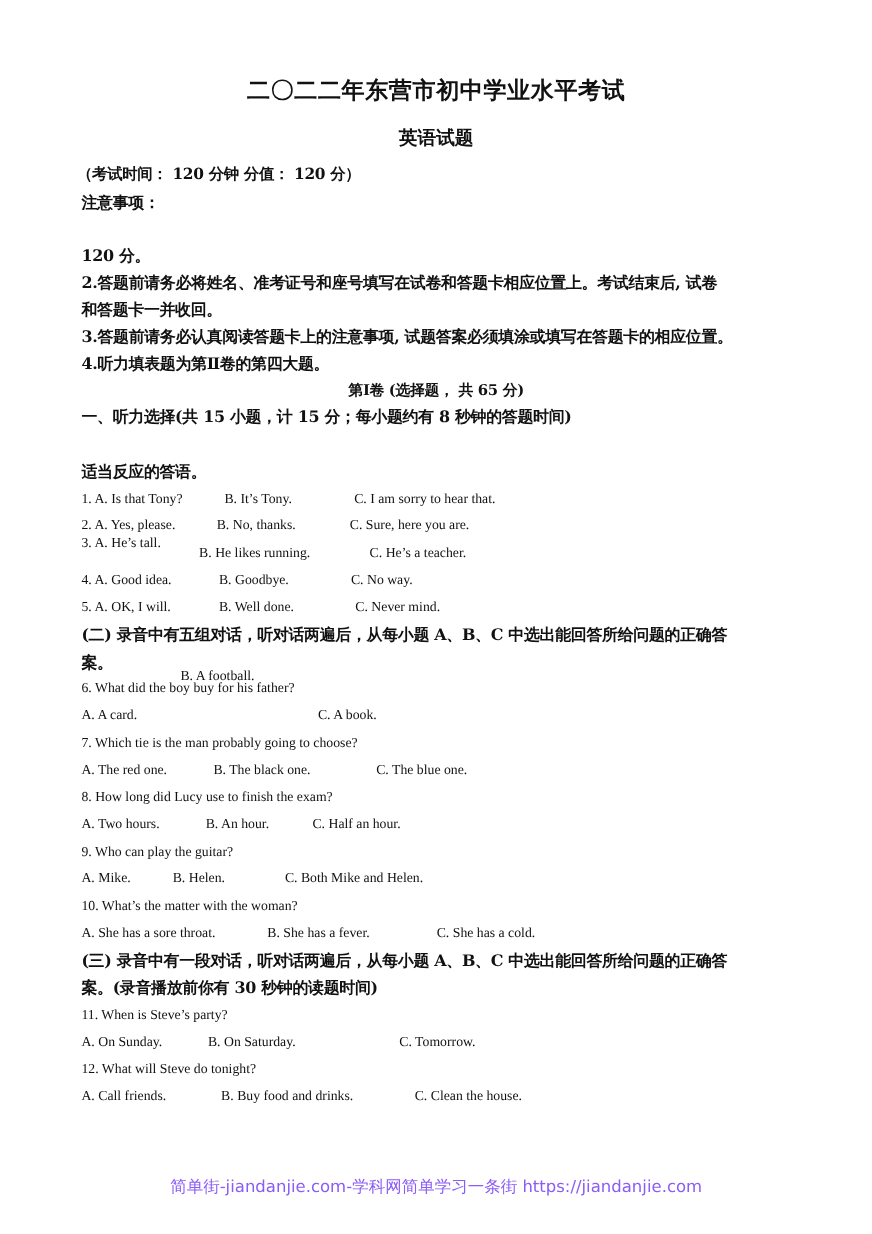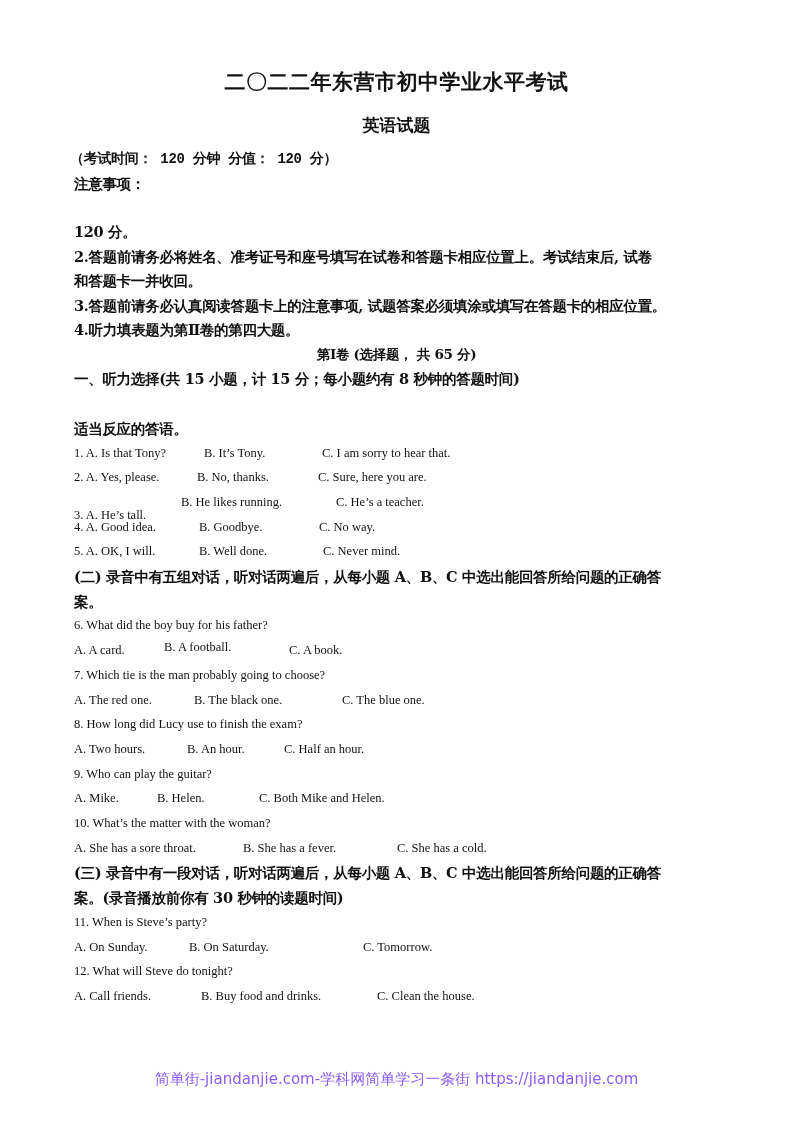--- a/index.html
+++ b/index.html
@@ -12,21 +12,21 @@
     .center { left: 0; width: 793px; text-align: center; }
     .opt { position: absolute; white-space: nowrap; font-size: 12.5px; font-family: "Liberation Serif", serif; }
     .footer { position: absolute; left: 0; width: 793px; text-align: center; top: 1070px; font-size: 15px; color: #8b5cf6; font-family: "DejaVu Sans", sans-serif; }
   </style>
 </head>
 <body>
 
 <div class="page">
   <div class="title">二〇二二年东营市初中学业水平考试</div>
   <div class="subtitle">英语试题</div>
-  <div class="line bold" style="top:150px; left:70px; font-size:14px;font-family:Liberation Mono, monospace;">（考试时间：  120  分钟      分值：  120    分）</div>
+  <div class="line bold" style="top:150px; left:70px; font-size:14px;">（考试时间：  120  分钟      分值：  120    分）</div>
 
   <div class="line bold" style="top:175px;">注意事项：</div>
   <div class="line bold" style="top:223px;">120 分。</div>
   <div class="line bold" style="top:248px;">2.答题前请务必将姓名、准考证号和座号填写在试卷和答题卡相应位置上。考试结束后, 试卷</div>
   <div class="line bold" style="top:272px;">和答题卡一并收回。</div>
   <div class="line bold" style="top:297px;">3.答题前请务必认真阅读答题卡上的注意事项, 试题答案必须填涂或填写在答题卡的相应位置。</div>
   <div class="line bold" style="top:321px;">4.听力填表题为第Ⅱ卷的第四大题。</div>
 
   <div class="line bold center" style="top:346px; font-size:13.5px;">第Ⅰ卷 (选择题，  共 65 分)</div>
   <div class="line bold" style="top:370px;">一、听力选择(共 15 小题，计 15 分；每小题约有 8 秒钟的答题时间)</div>
@@ -36,42 +36,42 @@
     <span class="opt" style="top:446px; left:74px;">1. A. Is that Tony?</span>
     <span class="opt" style="top:446px; left:204px;">B. It’s Tony.</span>
     <span class="opt" style="top:446px; left:322px;">C. I am sorry to hear that.</span>
   </div>
   <div>
     <span class="opt" style="top:470px; left:74px;">2. A. Yes, please.</span>
     <span class="opt" style="top:470px; left:197px;">B. No, thanks.</span>
     <span class="opt" style="top:470px; left:318px;">C. Sure, here you are.</span>
   </div>
   <div>
-    <span class="opt" style="top:508px; left:74px;">3. A. He’s tall.</span>
+    <span class="opt" style="top:486px; left:74px;">3. A. He’s tall.</span>
     <span class="opt" style="top:495px; left:181px;">B. He likes running.</span>
     <span class="opt" style="top:495px; left:336px;">C. He’s a teacher.</span>
   </div>
   <div>
     <span class="opt" style="top:520px; left:74px;">4. A. Good idea.</span>
     <span class="opt" style="top:520px; left:199px;">B. Goodbye.</span>
     <span class="opt" style="top:520px; left:319px;">C. No way.</span>
   </div>
   <div>
     <span class="opt" style="top:544px; left:74px;">5. A. OK, I will.</span>
     <span class="opt" style="top:544px; left:199px;">B. Well done.</span>
     <span class="opt" style="top:544px; left:323px;">C. Never mind.</span>
   </div>
 
   <div class="line bold" style="top:568px;">(二)  录音中有五组对话，听对话两遍后，从每小题 A、B、C 中选出能回答所给问题的正确答</div>
   <div class="line bold" style="top:593px;">案。</div>
 
   <div>
     <span class="opt" style="top:618px; left:74px;">6. What did the boy buy for his father?</span>
     <span class="opt" style="top:643px; left:74px;">A. A card.</span>
-    <span class="opt" style="top:640px; left:164px;">B. A football.</span>
+    <span class="opt" style="top:607px; left:164px;">B. A football.</span>
     <span class="opt" style="top:643px; left:289px;">C. A book.</span>
   </div>
   <div>
     <span class="opt" style="top:668px; left:74px;">7. Which tie is the man probably going to choose?</span>
     <span class="opt" style="top:693px; left:74px;">A. The red one.</span>
     <span class="opt" style="top:693px; left:194px;">B. The black one.</span>
     <span class="opt" style="top:693px; left:342px;">C. The blue one.</span>
   </div>
   <div>
     <span class="opt" style="top:717px; left:74px;">8. How long did Lucy use to finish the exam?</span>

